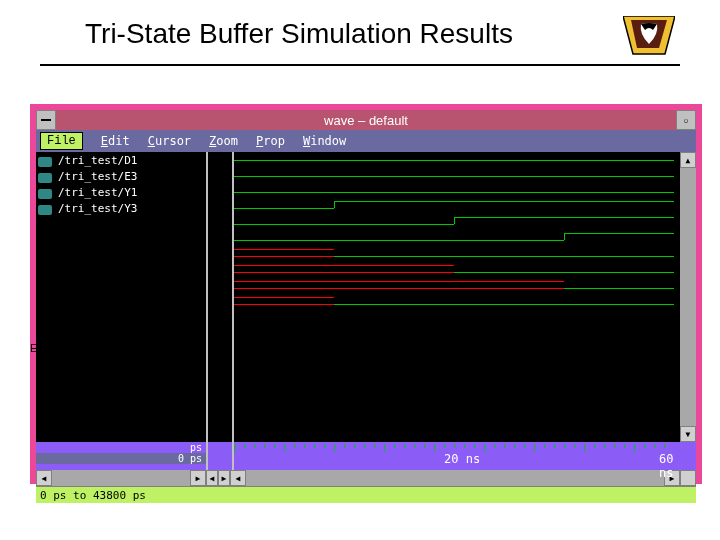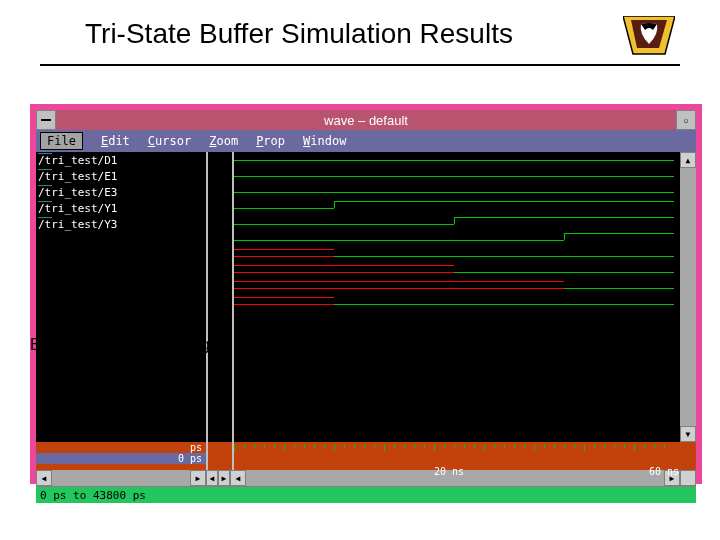--- a/index.html
+++ b/index.html
@@ -36,21 +36,21 @@
     position: absolute;
     top: 16px;
     right: 45px;
     width: 52px;
     height: 44px;
   }
   .footer {
     position: absolute;
     bottom: 26px;
     left: 30px;
-    font-size: 16px;
+    font-size: 11px;
     color: #000;
   }
   .simwin {
     position: absolute;
     top: 104px;
     left: 30px;
     width: 660px;
     height: 368px;
     border: 6px solid #ec4899;
     background: #c0c0c0;
@@ -98,48 +98,48 @@
   }
   .menubar {
     height: 22px;
     background: #6a6aa0;
     display: flex;
     align-items: center;
     padding-left: 4px;
     gap: 18px;
   }
   .menubar .filebtn {
-    background: #a3a3a3;
+    background: #bef264;
     color: #000;
     padding: 1px 6px;
     border: 1px solid #000;
     font-size: 12px;
+    font-family: Liberation Mono, monospace;
   }
   .menubar .menuitem {
     color: #fff;
     font-size: 12px;
   }
   .menubar .menuitem .ul { text-decoration: underline; }
   .wave-area {
     display: flex;
     height: 290px;
     background: #000;
   }
   .name-col {
     width: 170px;
     background: #000;
     border-right: 2px solid #c0c0c0;
     position: relative;
   }
   .name-row {
     height: 14px;
     display: flex;
-    align-items: flex-start;
+    align-items: flex-end;
     padding: 1px 2px;
-    flex-direction: column;
   }
   .sig-icon {
     width: 14px;
     height: 10px;
     background: #308886;
     border-radius: 2px;
     margin-right: 6px;
   }
   .sig-name { color: #fff; font-size: 11px; }
   .val-col {
@@ -162,35 +162,35 @@
     height: 16px;
     background: #c0c0c0;
     display:flex;
   }
   .sb-btn {
     width:16px;height:16px;background:#d0d0d0;border:1px solid #808080;box-sizing:border-box;
     display:flex;align-items:center;justify-content:center;font-size:8px;color:#000;
   }
   .sb-track{flex:1;background:#a8a8a8;}
   .ruler-area {
-    display:flex;height:28px;background:#c2410c;
+    display:flex;height:28px;background:#8b5cf6;
   }
   .ruler-name{width:170px;border-right:2px solid #c0c0c0;display:flex;flex-direction:column;justify-content:flex-start;}
   .ruler-name .ps{color:#fff;font-size:10px;text-align:right;padding-right:4px;}
   .ruler-name .cursor-cell{background:#6a6aa0;color:#fff;font-size:10px;text-align:right;padding-right:4px;}
   .ruler-val{width:24px;border-right:2px solid #c0c0c0;}
   .ruler-wave{flex:1;position:relative;}
   .ruler-wave .ticks{position:absolute;top:2px;left:0;right:0;height:8px;}
   .ruler-wave .tick{position:absolute;width:1px;height:4px;background:#00c800;}
   .ruler-wave .tickmaj{height:7px;}
-  .ruler-wave .ticklabel{position:absolute;color:#fff;font-size:10px;top:24px;}
+  .ruler-wave .ticklabel{position:absolute;color:#fff;font-size:12px;top:10px;margin-left:10px;}
   .hsb-row{display:flex;height:16px;}
   .hsb-spacer-a{width:170px;}
   .hsb-spacer-b{width:24px;}
-  .status{height:16px;background:#22c55e;border-top:1px solid #808080;font-size:11px;color:#000;padding-left:4px;display:flex;align-items:center;}
+  .status{height:16px;background:#bef264;border-top:1px solid #808080;font-size:11px;color:#000;padding-left:4px;display:flex;align-items:center;}
   .wave-line{position:absolute;height:1px;}
   .green{background:#00c800;}
   .red{background:#ff0000;}
 </style>
 </head>
 <body>
 
 <div class="slide">
   <div class="title">Tri-State Buffer Simulation Results</div>
   <div class="logo">
@@ -219,24 +219,20 @@
       <div class="menuitem"><span class="ul">Z</span>oom</div>
       <div class="menuitem"><span class="ul">P</span>rop</div>
       <div class="menuitem"><span class="ul">W</span>indow</div>
     </div>
 
     <div class="wave-area">
       <div class="name-col">
         <div class="name-row">
             <div class="sig-icon"></div>
             <span class="sig-name">/tri_test/D1</span>
-          </div>
-        <div class="name-row">
-            <div class="sig-icon"></div>
-            <span class="sig-name">/tri_test/E1</span>
           </div>
         <div class="name-row">
             <div class="sig-icon"></div>
             <span class="sig-name">/tri_test/E3</span>
           </div>
         <div class="name-row">
             <div class="sig-icon"></div>
             <span class="sig-name">/tri_test/Y1</span>
           </div>
         <div class="name-row">

